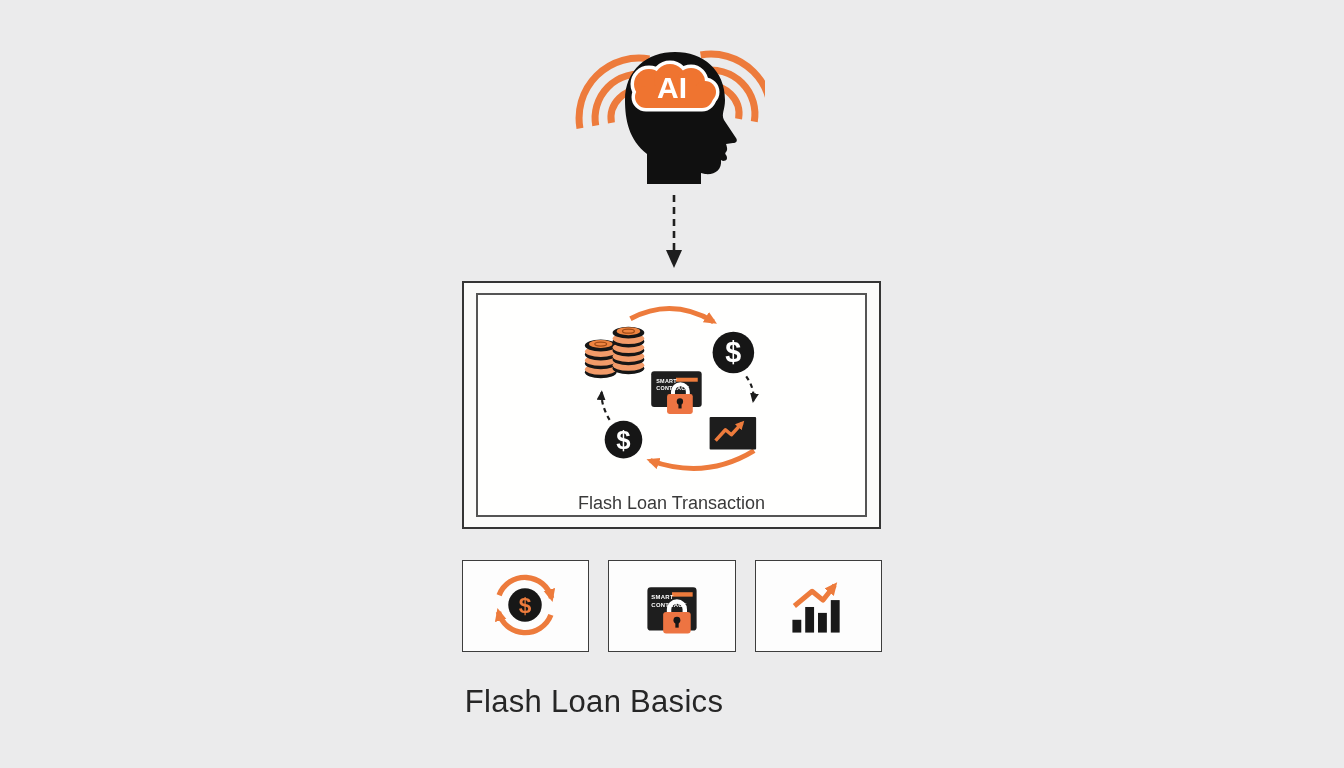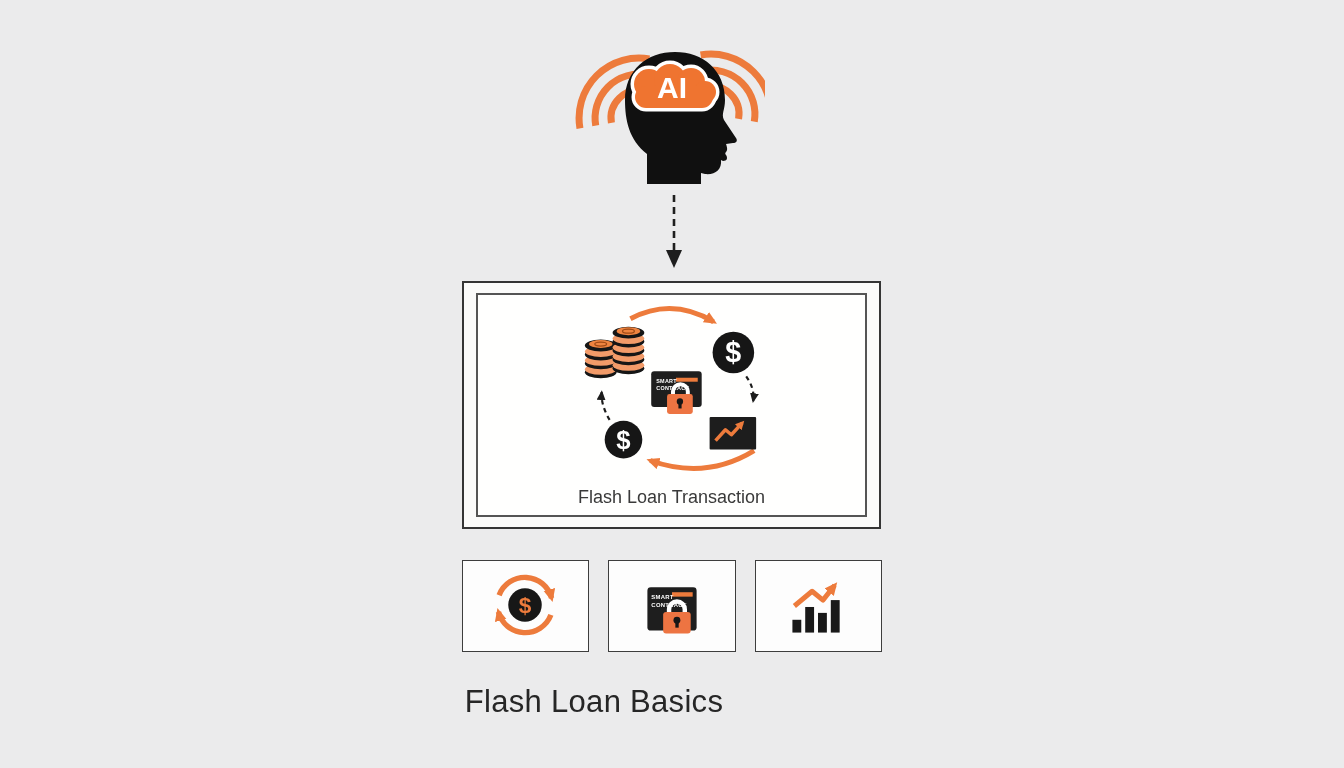--- a/index.html
+++ b/index.html
@@ -10,21 +10,21 @@
   svg text{font-family:"Liberation Sans",sans-serif;}
 
   .head-svg{left:575px;top:40px;}
   .down-arrow-svg{left:663px;top:192px;}
 
   .main-frame{left:462px;top:281px;width:419px;height:248px;box-sizing:border-box;
               border:2px solid #353535;background:#fbfbfa;}
   .inner-frame{position:absolute;left:12px;top:10px;right:12px;bottom:10px;box-sizing:border-box;
                border:2px solid #555;background:#fffffe;}
   .cycle-svg{position:absolute;left:0;top:0;width:100%;height:100%;}
-  .diagram-label{position:absolute;left:0;right:0;bottom:7px;text-align:center;
+  .diagram-label{position:absolute;left:0;right:0;bottom:1px;text-align:center;
                  font-size:18px;color:#3a3a3a;}
 
   .feature-box{top:560px;height:92px;box-sizing:border-box;border:1.5px solid #3d3d3d;background:#fdfdfd;}
   .feature-box svg{position:absolute;left:0;top:0;width:100%;height:100%;}
   .fb1{left:462px;width:127px;}
   .fb2{left:608px;width:128px;}
   .fb3{left:755px;width:127px;}
 
   .main-title{left:0;right:0;top:684px;text-align:center;font-size:31px;font-weight:500;
               color:#262626;letter-spacing:.3px;}

